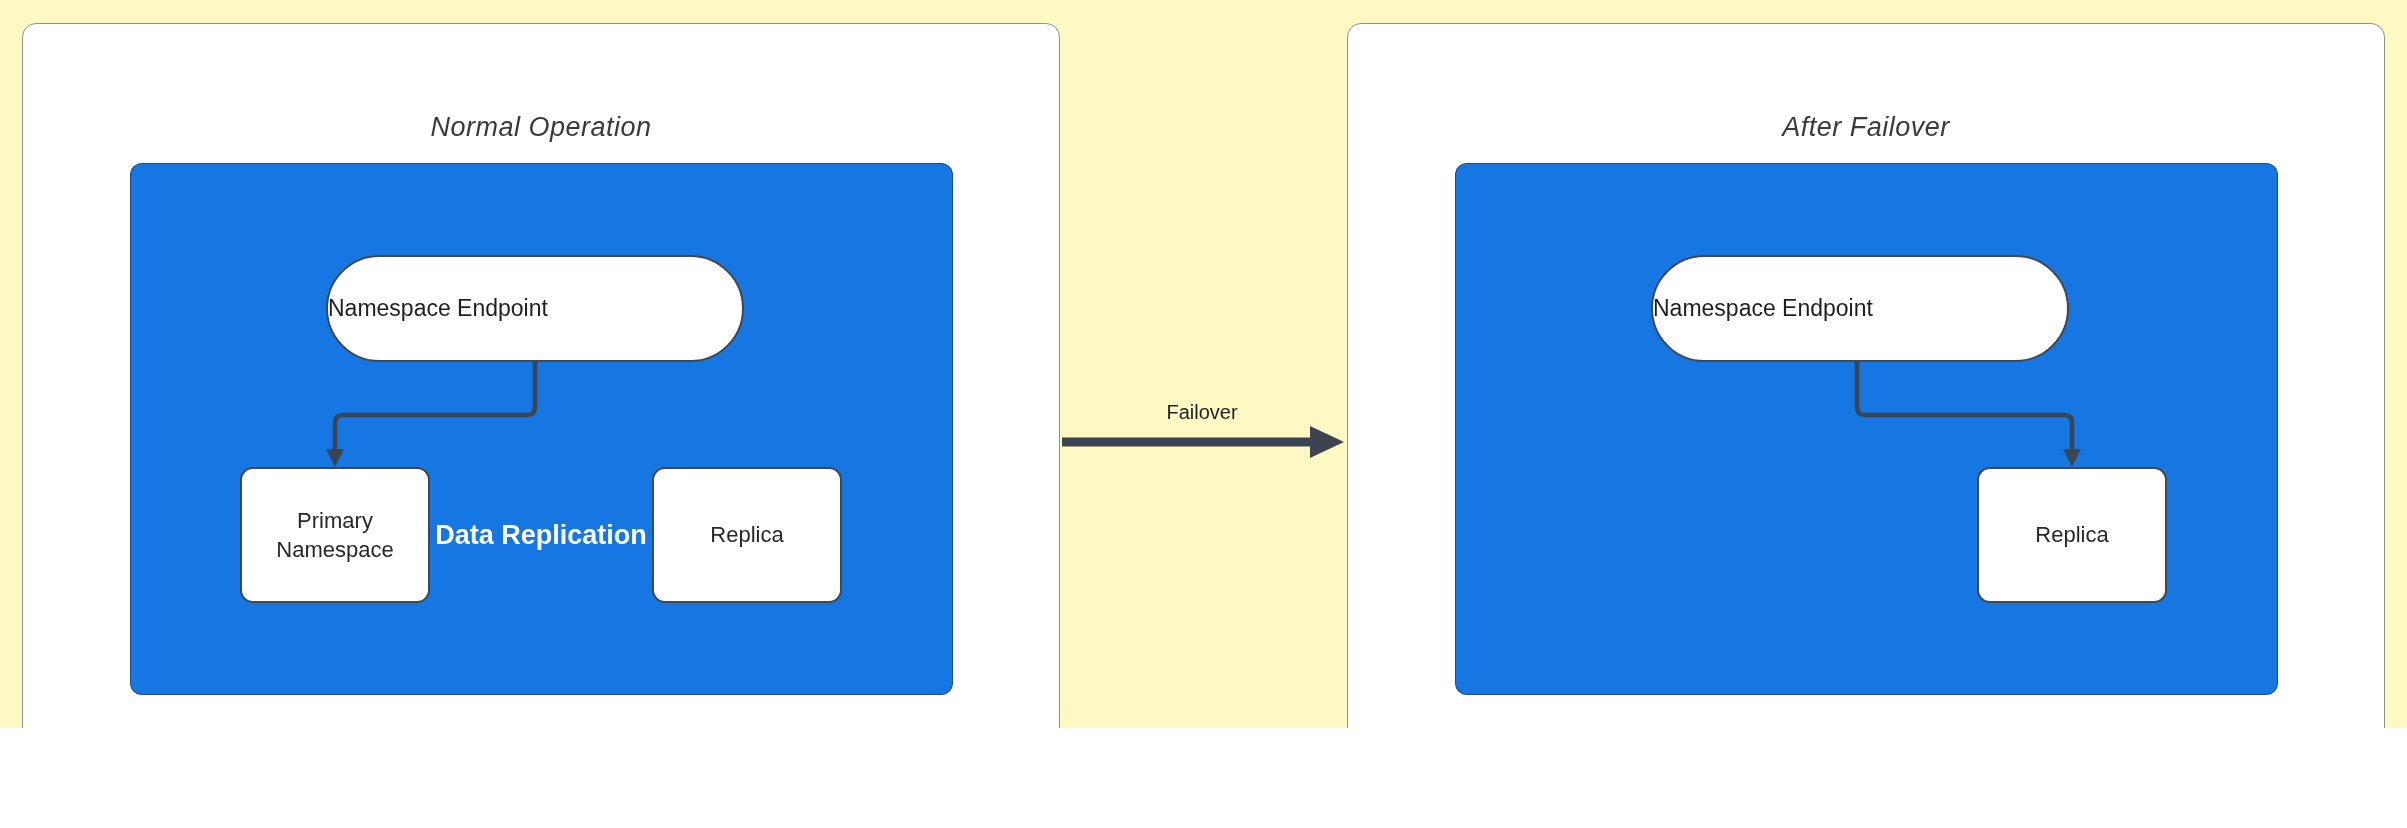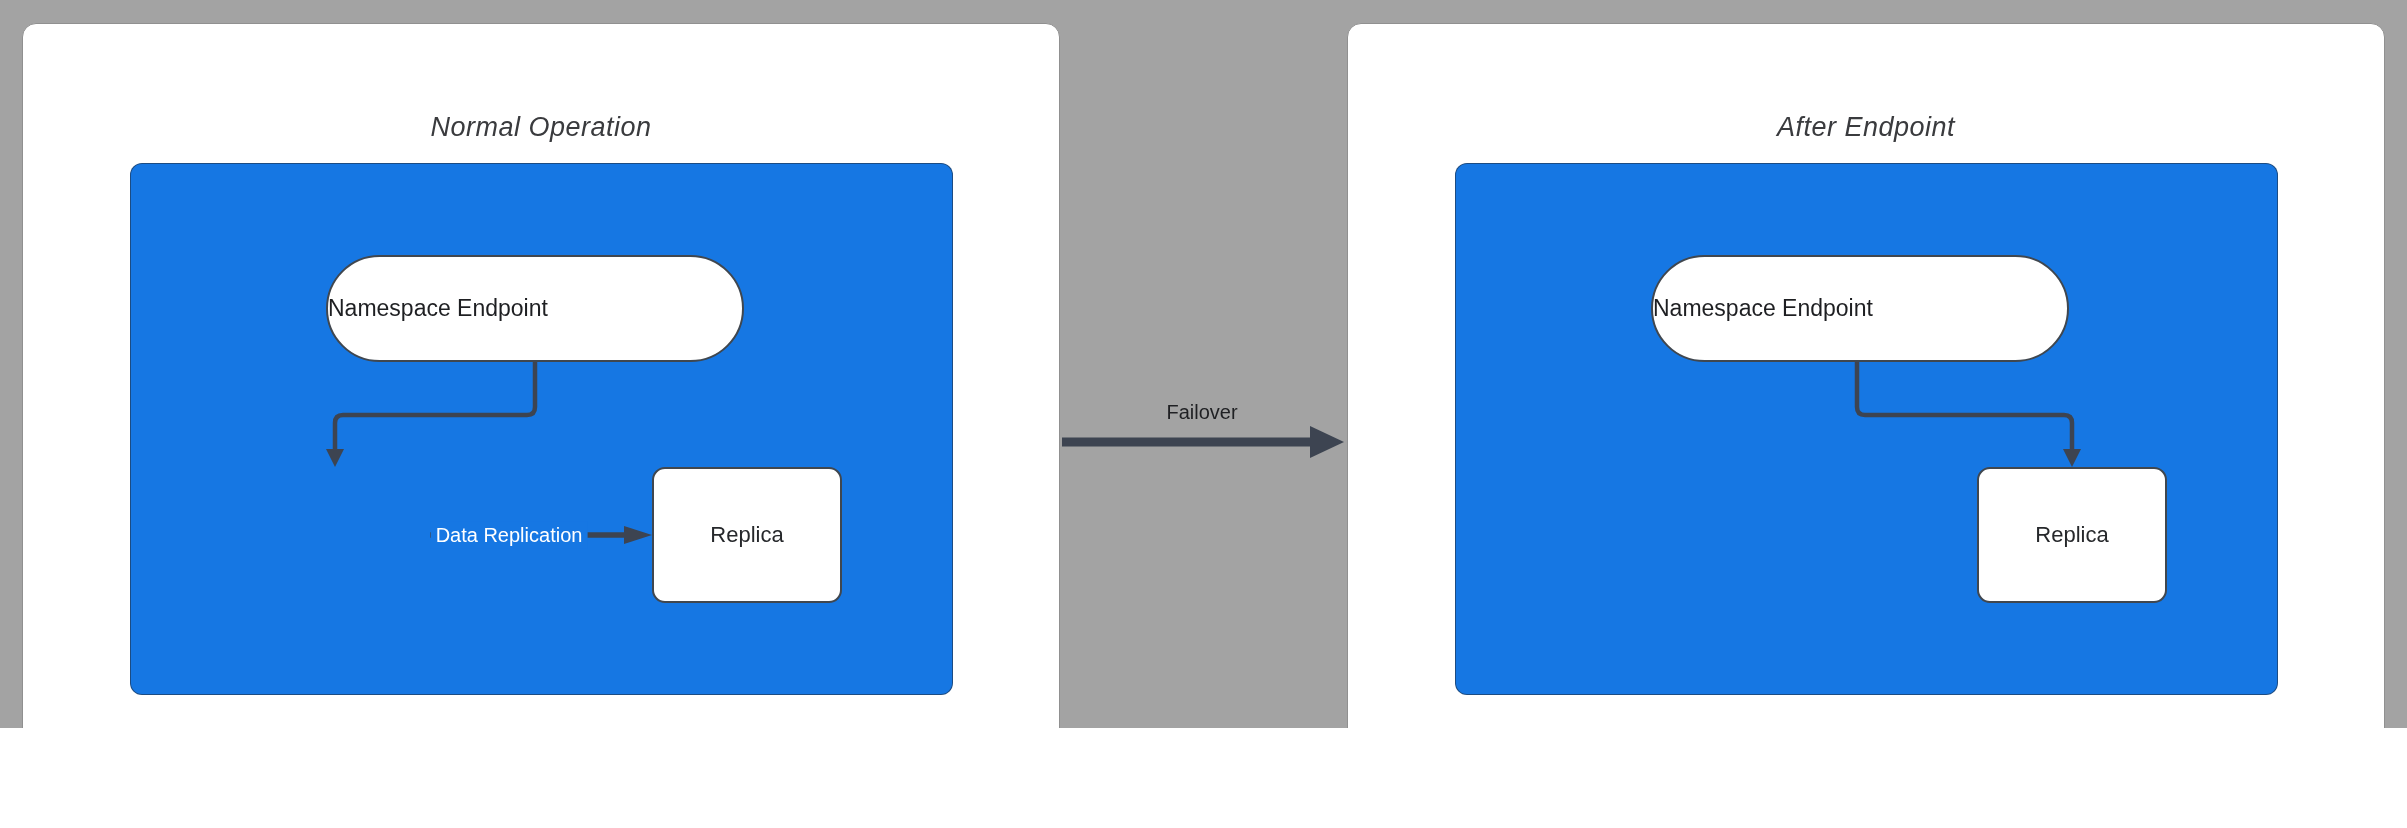--- a/index.html
+++ b/index.html
@@ -1,17 +1,17 @@
 <!DOCTYPE html>
 <html><head>
 <meta charset="utf-8">
 <style>
   html,body{margin:0;padding:0;background:#ffffff;}
   body{font-family:"Liberation Sans",sans-serif;}
-  .stage{position:relative;width:2407px;height:728px;background:#a3a3a3;overflow:hidden;}
+  .stage{position:relative;width:2407px;height:728px;background:#fef9c3;overflow:hidden;}
 
   .panel{position:absolute;top:23px;width:1038px;height:781px;background:#ffffff;
          border:1.5px solid #909090;border-radius:14px;box-sizing:border-box;}
   .panel.left{left:22px;}
   .panel.right{left:1347px;}
 
   .panel-title{position:absolute;top:88px;left:0;width:100%;text-align:center;
                font-style:italic;font-size:27px;color:#3A3B3E;letter-spacing:.5px;}
 
   .bluebox{position:absolute;width:823px;height:532px;top:163px;background:#1677E3;
@@ -30,44 +30,47 @@
         border:2.5px solid #40474F;border-radius:13px;box-sizing:border-box;
         display:flex;align-items:center;justify-content:center;text-align:center;
         font-size:22px;line-height:1.32;color:#26282B;padding:6px;}
   .node.primary{left:240px;}
   .node.replica-l{left:652px;}
   .node.recovering{left:1565px;background:#E3E6E9;color:#5A626C;font-style:italic;}
   .node.replica-r{left:1977px;}
 
   .svg-overlay{position:absolute;left:0;top:0;width:2407px;height:828px;pointer-events:none;}
 
-  .edge-label{position:absolute;left:509px;top:535px;transform:translate(-50%,-50%);
-              background:#1677E3;color:#ffffff;font-weight:normal;font-size:20px;
+  .edge-label{position:absolute;left:541px;top:535px;transform:translate(-50%,-50%);
+              background:#1677E3;color:#ffffff;font-weight:bold;font-size:27px;
               padding:2px 5px;white-space:nowrap;}
   .failover-label{position:absolute;left:1202px;top:412px;transform:translate(-50%,-50%);
                   color:#1F2023;font-size:20px;white-space:nowrap;}
 </style>
 </head>
 <body>
 
 <div class="stage">
 
   <div class="panel left">
     <div class="panel-title">Normal Operation</div>
   </div>
   <div class="bluebox left"></div>
   <div class="pill left">
     <span>Namespace Endpoint</span>
   </div>
+  <div class="node primary">
+    <span>Primary Namespace</span>
+  </div>
   <div class="node replica-l">
     <span>Replica</span>
   </div>
 
   <div class="panel right">
-    <div class="panel-title">After Endpoint</div>
+    <div class="panel-title">After Failover</div>
   </div>
   <div class="bluebox right"></div>
   <div class="pill right">
     <span>Namespace Endpoint</span>
   </div>
   <div class="node replica-r">
     <span>Replica</span>
   </div>
 
   <svg class="svg-overlay" viewBox="0 0 2407 828" xmlns="http://www.w3.org/2000/svg">

